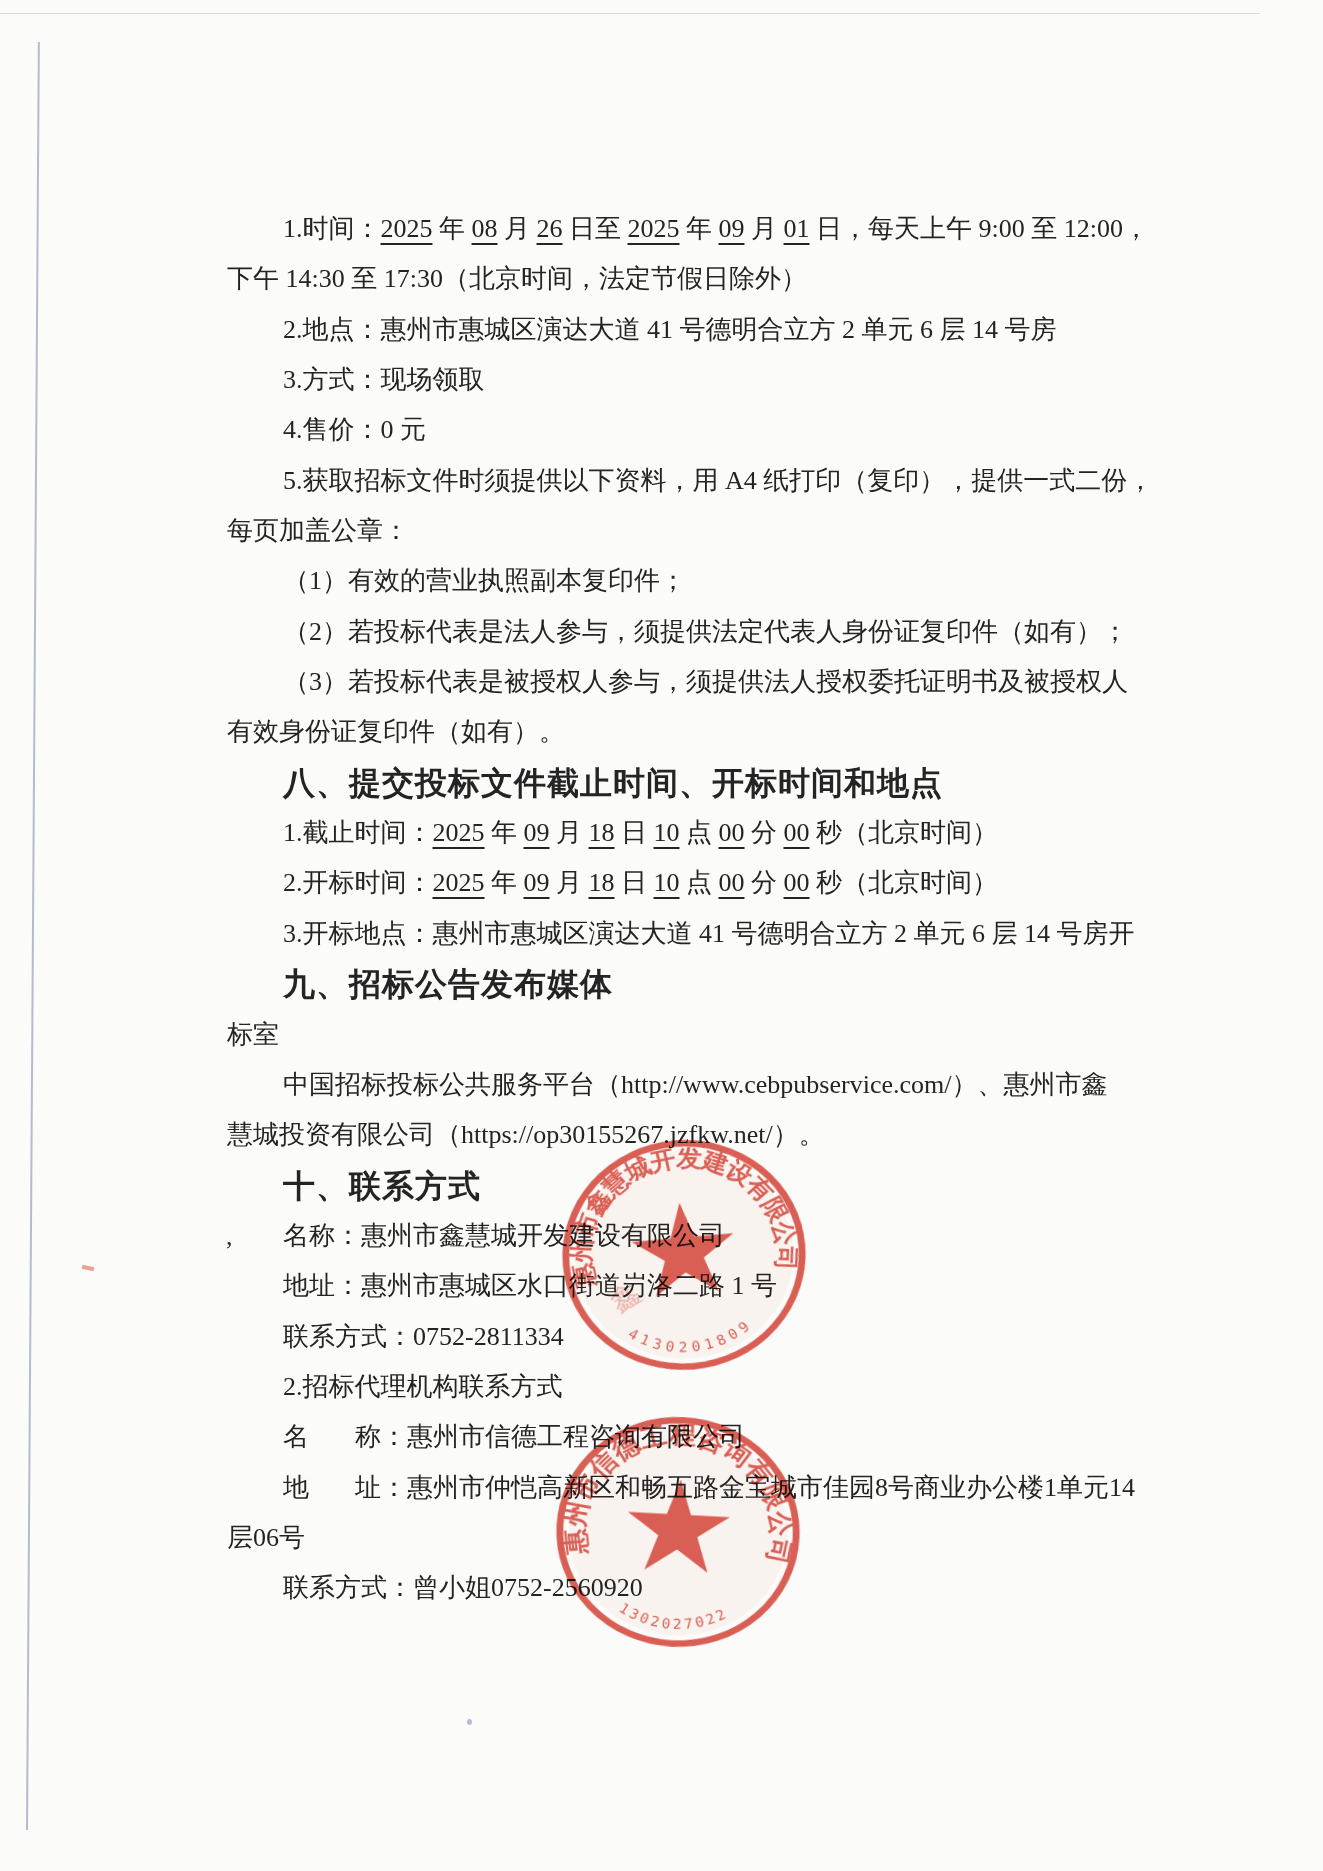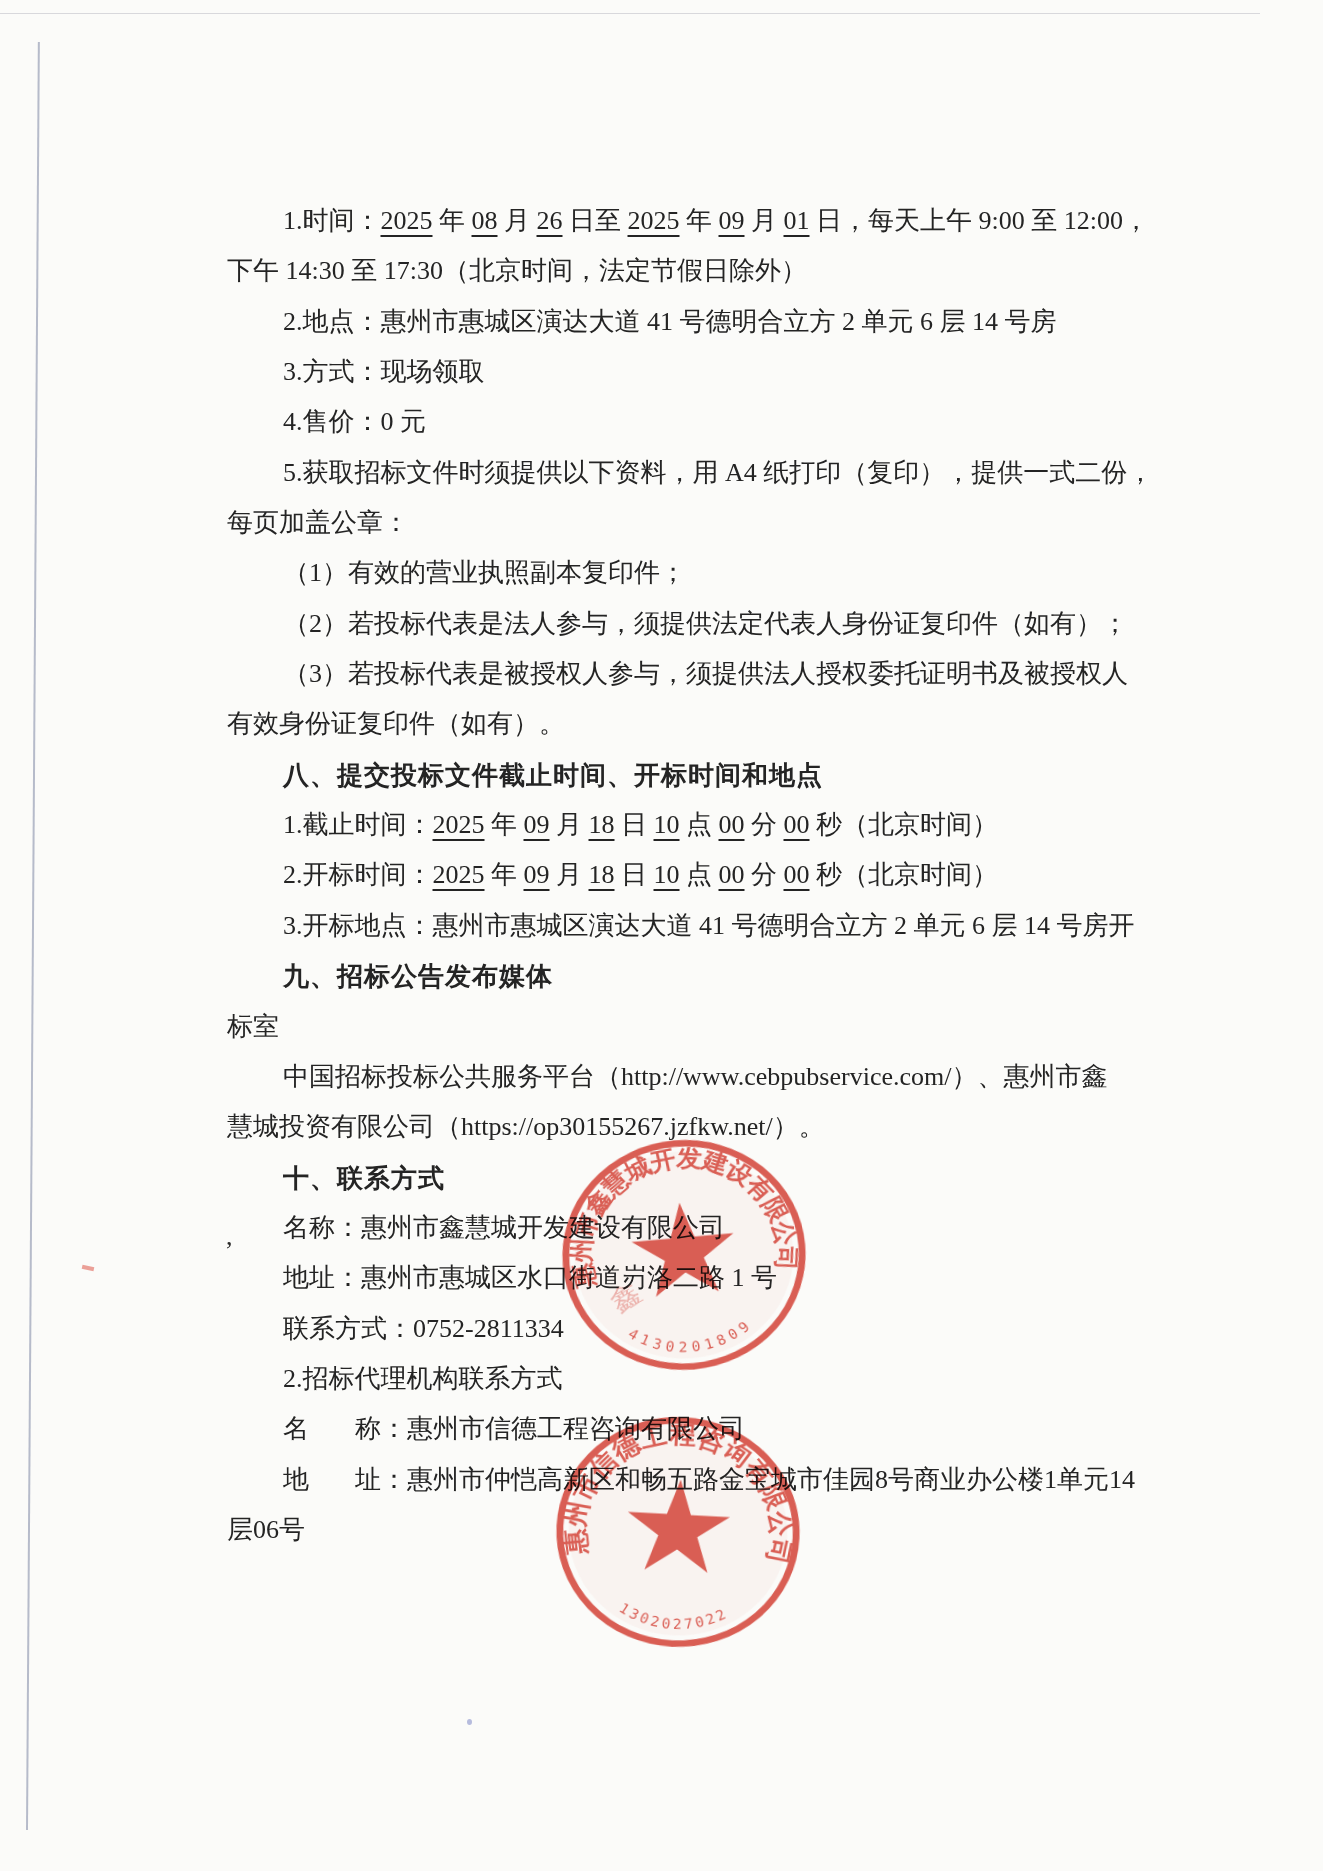--- a/index.html
+++ b/index.html
@@ -10,29 +10,29 @@
   }
   
   .scan-hline{position:absolute;left:0;top:13px;width:1260px;height:1px;background:#cfd0d4;opacity:.8;}
   .scan-vline{position:absolute;left:26px;top:42px;width:2px;height:1788px;background:#98a0b6;opacity:.7;
     transform:rotate(0.38deg);transform-origin:bottom left;}
   .speck-red{position:absolute;left:82px;top:1266px;width:12px;height:4px;background:#df5548;opacity:.55;transform:rotate(12deg);}
   .speck-blue{position:absolute;left:467px;top:1719px;width:5px;height:6px;background:#8892cc;border-radius:50%;opacity:.6;}
   .stray-mark{position:absolute;left:226px;top:1212px;font-size:26px;line-height:50px;color:#2a2a2a;}
 
   
-  .doc{position:absolute;left:227px;top:196px;width:920px;}
+  .doc{position:absolute;left:227px;top:204px;width:920px;}
   .line{
     height:50.35px;line-height:50.35px;font-size:26px;white-space:pre;
     color:#242424;
   }
   .line.indent{padding-left:56px;}
   .line.bold{
     font-family:"Liberation Sans","DejaVu Sans",sans-serif;
-    font-weight:700;font-size:26px;letter-spacing:1px;
+    font-weight:700;font-size:32px;letter-spacing:1px;
   }
   .u{
     text-decoration:underline;
     text-decoration-thickness:2px;
     text-underline-offset:6px;
   }
   .gap{display:inline-block;height:1px;}
 
   
   .stamp{position:absolute;mix-blend-mode:multiply;opacity:.88;filter:blur(.3px);}
@@ -75,20 +75,21 @@
     <div class="line indent"><span>中国招标投标公共服务平台（http://www.cebpubservice.com/）、惠州市鑫</span></div>
     <div class="line"><span>慧城投资有限公司（https://op30155267.jzfkw.net/）。</span></div>
     <div class="line indent bold"><span>十、联系方式</span></div>
     <div class="line indent"><span>名称：惠州市鑫慧城开发建设有限公司</span></div>
     <div class="line indent"><span>地址：惠州市惠城区水口街道岃洛二路 1 号</span></div>
     <div class="line indent"><span>联系方式：0752-2811334</span></div>
     <div class="line indent"><span>2.招标代理机构联系方式</span></div>
     <div class="line indent"><span>名</span><span class="gap" style="width: 46px;"></span><span>称：惠州市信德工程咨询有限公司</span></div>
     <div class="line indent"><span>地</span><span class="gap" style="width: 46px;"></span><span>址：惠州市仲恺高新区和畅五路金宝城市佳园8号商业办公楼1单元14</span></div>
     <div class="line"><span>层06号</span></div>
+    <div class="line indent"><span>联系方式：曾小姐0752-2560920</span></div>
   </div>
 
 <svg class="stamp stamp1" viewBox="0 0 260 260" preserveAspectRatio="none">
   <circle class="wash" cx="130" cy="130" r="112"></circle>
   <circle class="ring" cx="130" cy="130" r="121" fill="none" stroke-width="7"></circle>
   <path id="arcTop1" d="M 38.2 158.1 A 96 96 0 1 1 221.8 158.1" fill="none"></path>
   <path id="arcBot1" d="M 69.8 216 A 105 105 0 0 0 190.2 216" fill="none"></path>
   <text class="ink arc-company" font-size="26" letter-spacing="-1">
     <textPath href="#arcTop1" startOffset="50%" text-anchor="middle">惠州市鑫慧城开发建设有限公司</textPath>
   </text>

